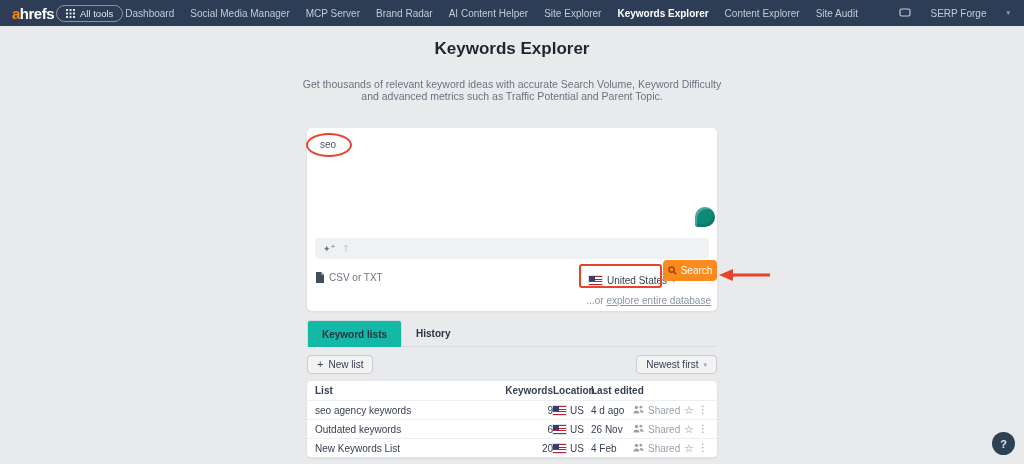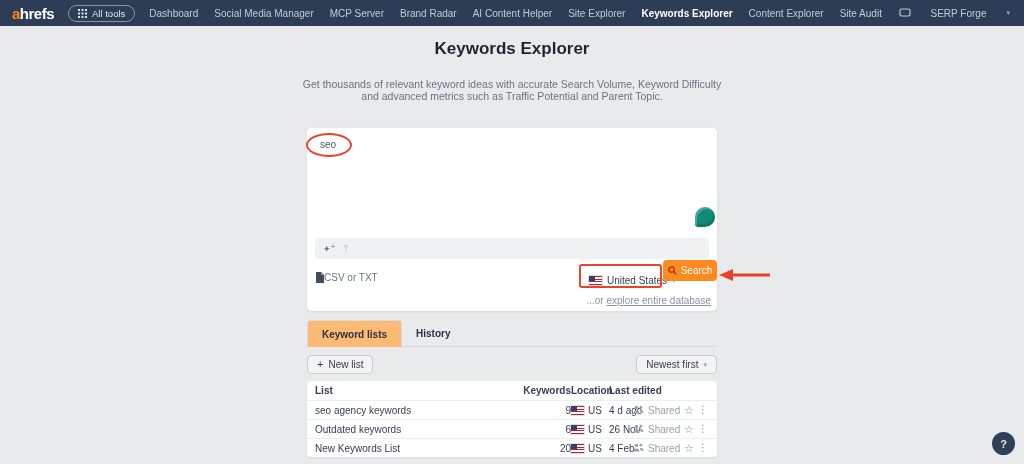--- a/index.html
+++ b/index.html
@@ -9,21 +9,21 @@
     background: #e9eaec; overflow: hidden;
     font-family: "Liberation Sans", sans-serif;
   }
 
   
   .navbar {
     position: absolute; top: 0; left: 0; right: 0; height: 26px;
     background: #2c3d55; display: flex; align-items: center;
     justify-content: space-between; padding: 0 14px 0 12px;
   }
-  .nav-left { display: flex; align-items: center; gap: 14px; }
+  .nav-left { display: flex; align-items: center; gap: 2px; }
   .logo { font-size: 15px; font-weight: 700; letter-spacing: -0.5px; cursor: pointer; }
   .logo .logo-a { color: #ff8800; }
   .logo .logo-rest { color: #ffffff; }
   .all-tools {
     display: flex; align-items: center; gap: 5px; height: 17px;
     padding: 0 9px; border: 1px solid rgba(255,255,255,0.45);
     border-radius: 9px; background: transparent; color: #e3e8ef;
     font-size: 9.5px; font-family: "Liberation Sans", sans-serif; cursor: pointer;
   }
   .nav-items { display: flex; align-items: center; gap: 16px; }
@@ -56,21 +56,21 @@
     position: absolute; left: 8px; right: 8px; top: 110px; height: 21px;
     background: #f0f1f3; border-radius: 4px;
     display: flex; align-items: center; padding: 0 8px; gap: 6px; cursor: text;
   }
   .ai-sparkle { font-family: "DejaVu Sans", sans-serif; font-size: 9px; color: #6b7280; line-height: 1; }
   .ai-sparkle sup { font-size: 6px; }
   .ai-placeholder { flex: 1; font-size: 10px; color: #8b929c; white-space: nowrap; overflow: hidden; }
   .ai-submit { font-family: "DejaVu Sans", sans-serif; font-size: 10px; color: #c6cbd1; cursor: pointer; }
   .csv-btn {
     position: absolute; left: 8px; top: 144px; display: flex; align-items: flex-start;
-    font-size: 10px; color: #6b7280; cursor: pointer; background: none; border: none;
+    gap: 5px; font-size: 10px; color: #6b7280; cursor: pointer; background: none; border: none;
     font-family: "Liberation Sans", sans-serif;
   }
   .country-select {
     position: absolute; left: 276px; top: 142px; height: 21px;
     display: flex; align-items: center; gap: 5px; padding: 0 6px;
     font-size: 10px; color: #374151; cursor: pointer; background: none; border: none;
     font-family: "Liberation Sans", sans-serif;
   }
   .search-btn {
     position: absolute; left: 356px; top: 132px; height: 21px; width: 54px;
@@ -97,21 +97,21 @@
     background: #3c3b6e;
   }
 
   
   .tabs-row { margin-top: 10px; display: flex; align-items: flex-end; border-bottom: 1px solid #d9dcdf; height: 26px; }
   .tab {
     font-size: 10px; font-weight: 700; color: #2b3340; cursor: pointer;
     display: flex; align-items: center; height: 26px; padding: 0 14px;
   }
   .tab.active {
-    background: #fdba74; border: 1px solid #d9dcdf; border-bottom: none;
+    background: #14b8a6; border: 1px solid #d9dcdf; border-bottom: none;
     border-radius: 3px 3px 0 0; margin-bottom: -1px; height: 27px;
   }
 
   
   .toolbar { margin-top: 8px; display: flex; justify-content: space-between; align-items: center; }
   .tool-btn {
     display: flex; align-items: center; gap: 5px; height: 19px; padding: 0 9px;
     font-size: 10px; color: #374151; background: rgba(255,255,255,0.45);
     border: 1px solid #c9cdd3; border-radius: 4px; cursor: pointer;
     font-family: "Liberation Sans", sans-serif;
@@ -122,21 +122,21 @@
   .list-table {
     margin-top: 7px; width: 410px; background: #ffffff; border-radius: 4px;
     box-shadow: 0 1px 3px rgba(0,0,0,0.08); overflow: hidden;
   }
   .trow { display: flex; align-items: center; height: 19px; padding: 0 8px; font-size: 10px; }
   .trow.head { font-weight: 700; color: #1f2937; }
   .trow + .trow { border-top: 1px solid #eceef0; }
   .c-name { flex: 1; color: #374151; white-space: nowrap; overflow: hidden; }
   .c-kw { width: 56px; text-align: right; color: #374151; }
   .c-loc { width: 38px; display: flex; align-items: center; gap: 4px; color: #374151; }
-  .c-edit { width: 24px; color: #374151; white-space: nowrap; }
+  .c-edit { width: 42px; color: #374151; white-space: nowrap; }
   .c-shared { width: 48px; display: flex; align-items: flex-start; gap: 4px; color: #9aa1ab; cursor: pointer; }
   .c-star { width: 16px; text-align: center; font-family: "DejaVu Sans", sans-serif; font-size: 11px; color: #8b939e; cursor: pointer; line-height: 1; }
   .c-kebab { width: 12px; text-align: center; font-family: "DejaVu Sans", sans-serif; font-size: 10px; color: #8b939e; cursor: pointer; line-height: 1; }
 
   
   .chat-bubble {
     position: absolute; left: 695px; top: 207px; width: 20px; height: 20px;
     background: #0f8a78; border-radius: 10px 10px 10px 3px;
     box-shadow: inset -2px -3px 0 rgba(0,0,0,0.12), inset 2px 2px 0 rgba(255,255,255,0.25);
     cursor: pointer;

